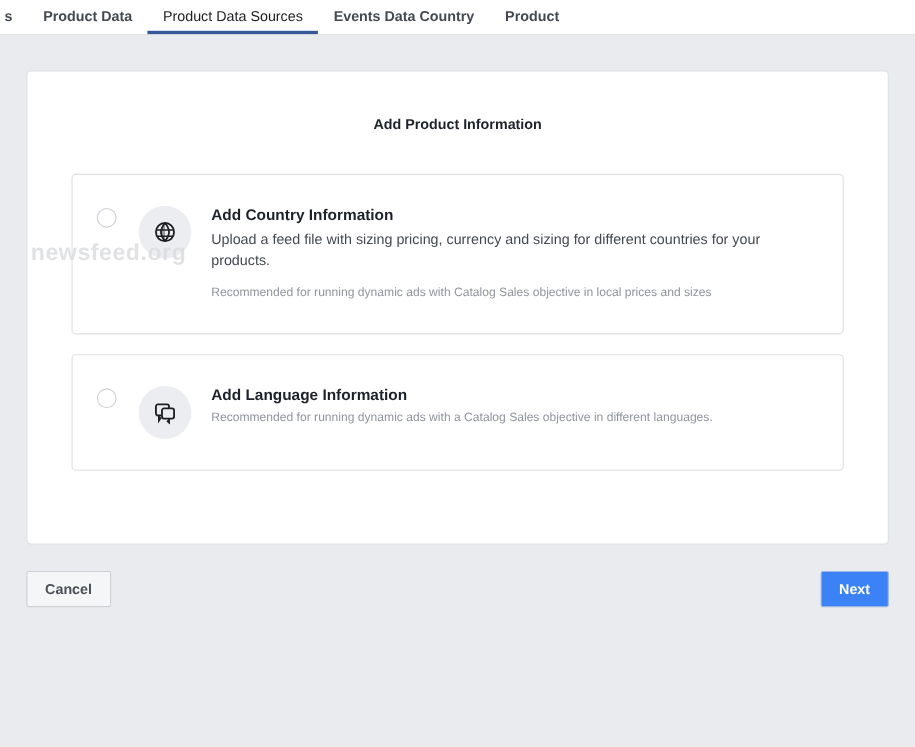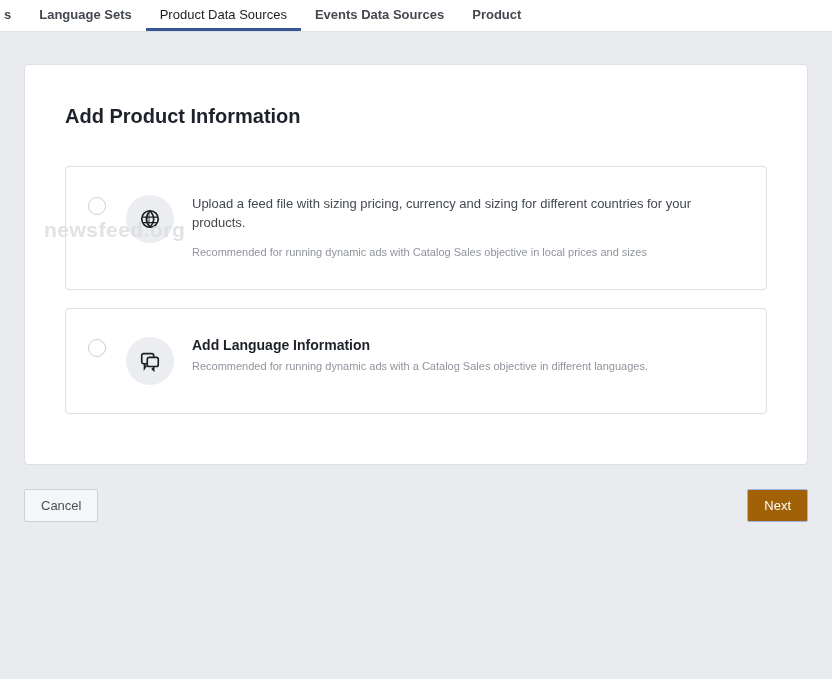--- a/index.html
+++ b/index.html
@@ -39,36 +39,36 @@
     .page-body {
       padding: 32px 24px 24px 24px;
     }
     .main-card {
       background: #fff;
       border: 1px solid #dddfe2;
       border-radius: 4px;
       padding: 40px 40px 50px 40px;
     }
     .page-title {
-      text-align: left;
-      font-size: 20px;
+      text-align: center;
+      font-size: 13px;
       font-weight: 700;
       color: #1d2129;
       margin-bottom: 38px;
     }
     .option-card {
       border: 1px solid #dddfe2;
       border-radius: 4px;
       padding: 28px 22px;
       margin-bottom: 18px;
       display: flex;
       align-items: flex-start;
       cursor: pointer;
     }
-    .option-card:last-child { margin-bottom: 0; }
+    .option-card:last-child { margin-bottom: 16px; }
     .radio {
       width: 18px;
       height: 18px;
       border: 1px solid #ccd0d5;
       border-radius: 50%;
       background: #fff;
       flex-shrink: 0;
       margin-top: 2px;
       margin-right: 20px;
     }
@@ -97,82 +97,83 @@
       line-height: 1.45;
       margin-bottom: 12px;
     }
     .option-rec {
       font-size: 11px;
       color: #90949c;
       line-height: 1.45;
     }
     .watermark {
       position: absolute;
-      left: 44px;
+      left: 28px;
       top: 218px;
       font-size: 21px;
       font-weight: 700;
       color: #dcdde0;
       opacity: 0.85;
       pointer-events: none;
       letter-spacing: 0.5px;
     }
     .footer {
       display: flex;
       justify-content: space-between;
       padding: 0 24px 20px 24px;
     }
     .btn {
       padding: 8px 16px;
       font-size: 13px;
-      font-weight: 400;
+      font-weight: 700;
       border-radius: 2px;
       border: 1px solid;
       cursor: pointer;
       text-align: center;
     }
     .btn-cancel {
       background: #f5f6f7;
       border-color: #ced0d4;
       color: #4b4f56;
     }
     .btn-next {
-      background: #a16207;
+      background: #3b82f6;
       border-color: #9cb4e4;
       color: #fff;
     }
   </style>
 </head>
 <body>
 
 <div class="tabs">
   <div class="tab">s</div>
-  <div class="tab">Language Sets</div>
+  <div class="tab">Product Data</div>
   <div class="tab active">Product Data Sources</div>
-  <div class="tab">Events Data Sources</div>
+  <div class="tab">Events Data Country</div>
   <div class="tab">Product</div>
 </div>
 
 <div class="watermark">newsfeed.org</div>
 
 <div class="page-body">
   <div class="main-card">
     <div class="page-title">Add Product Information</div>
 
     <div class="option-card">
       <div class="radio"></div>
       <div class="icon-circle">
         <svg width="22" height="22" viewBox="0 0 24 24" fill="none" stroke="#1c1e21" stroke-width="1.8">
           <circle cx="12" cy="12" r="9"></circle>
           <path d="M3.5 10h17 M4.5 16h15" stroke-width="1.5"></path>
           <path d="M12 3c-2.5 3-4 5.5-4 9s1.5 6 4 9" fill="#1c1e21" fill-opacity="0.4"></path>
           <path d="M12 3c2.5 3 4 5.5 4 9s-1.5 6-4 9" fill="none"></path>
         </svg>
       </div>
       <div class="option-text">
+        <div class="option-title">Add Country Information</div>
         <div class="option-desc">Upload a feed file with sizing pricing, currency and sizing for different countries for your products.</div>
         <div class="option-rec">Recommended for running dynamic ads with Catalog Sales objective in local prices and sizes</div>
       </div>
     </div>
 
     <div class="option-card">
       <div class="radio"></div>
       <div class="icon-circle">
         <svg width="22" height="22" viewBox="0 0 24 24" fill="none" stroke="#1c1e21" stroke-width="1.8">
           <rect x="3" y="4" width="13" height="11" rx="2"></rect>

